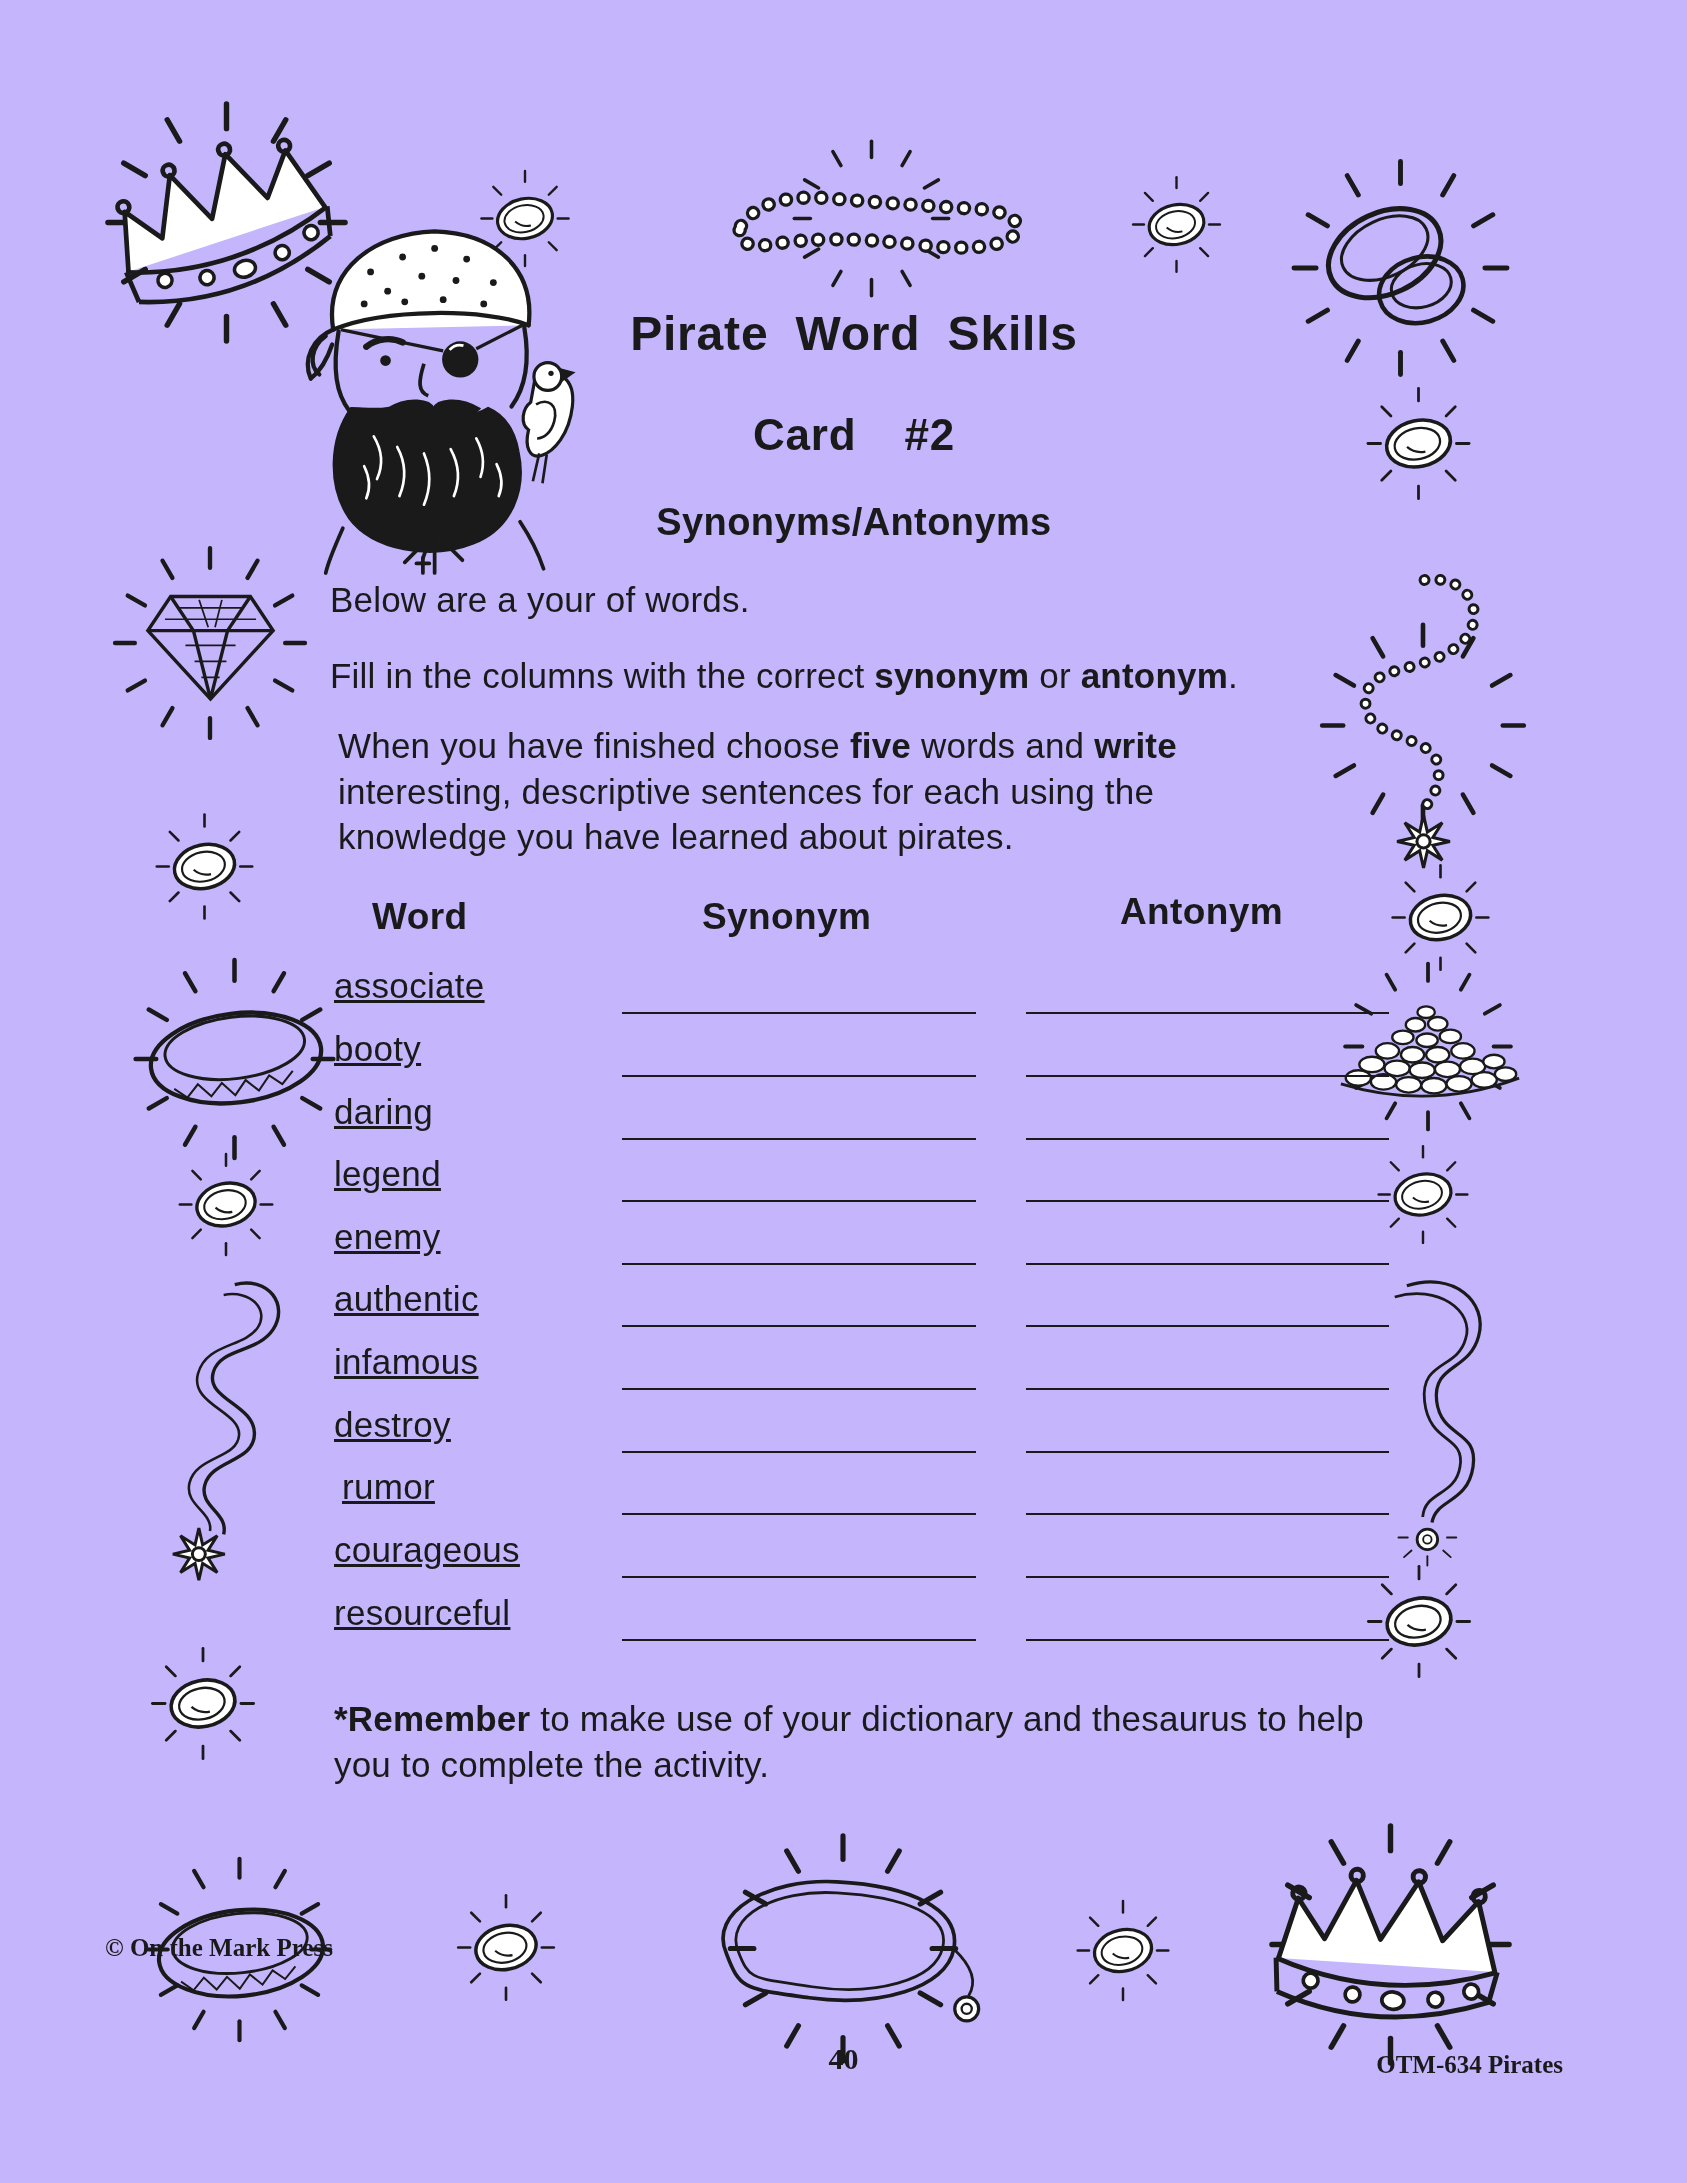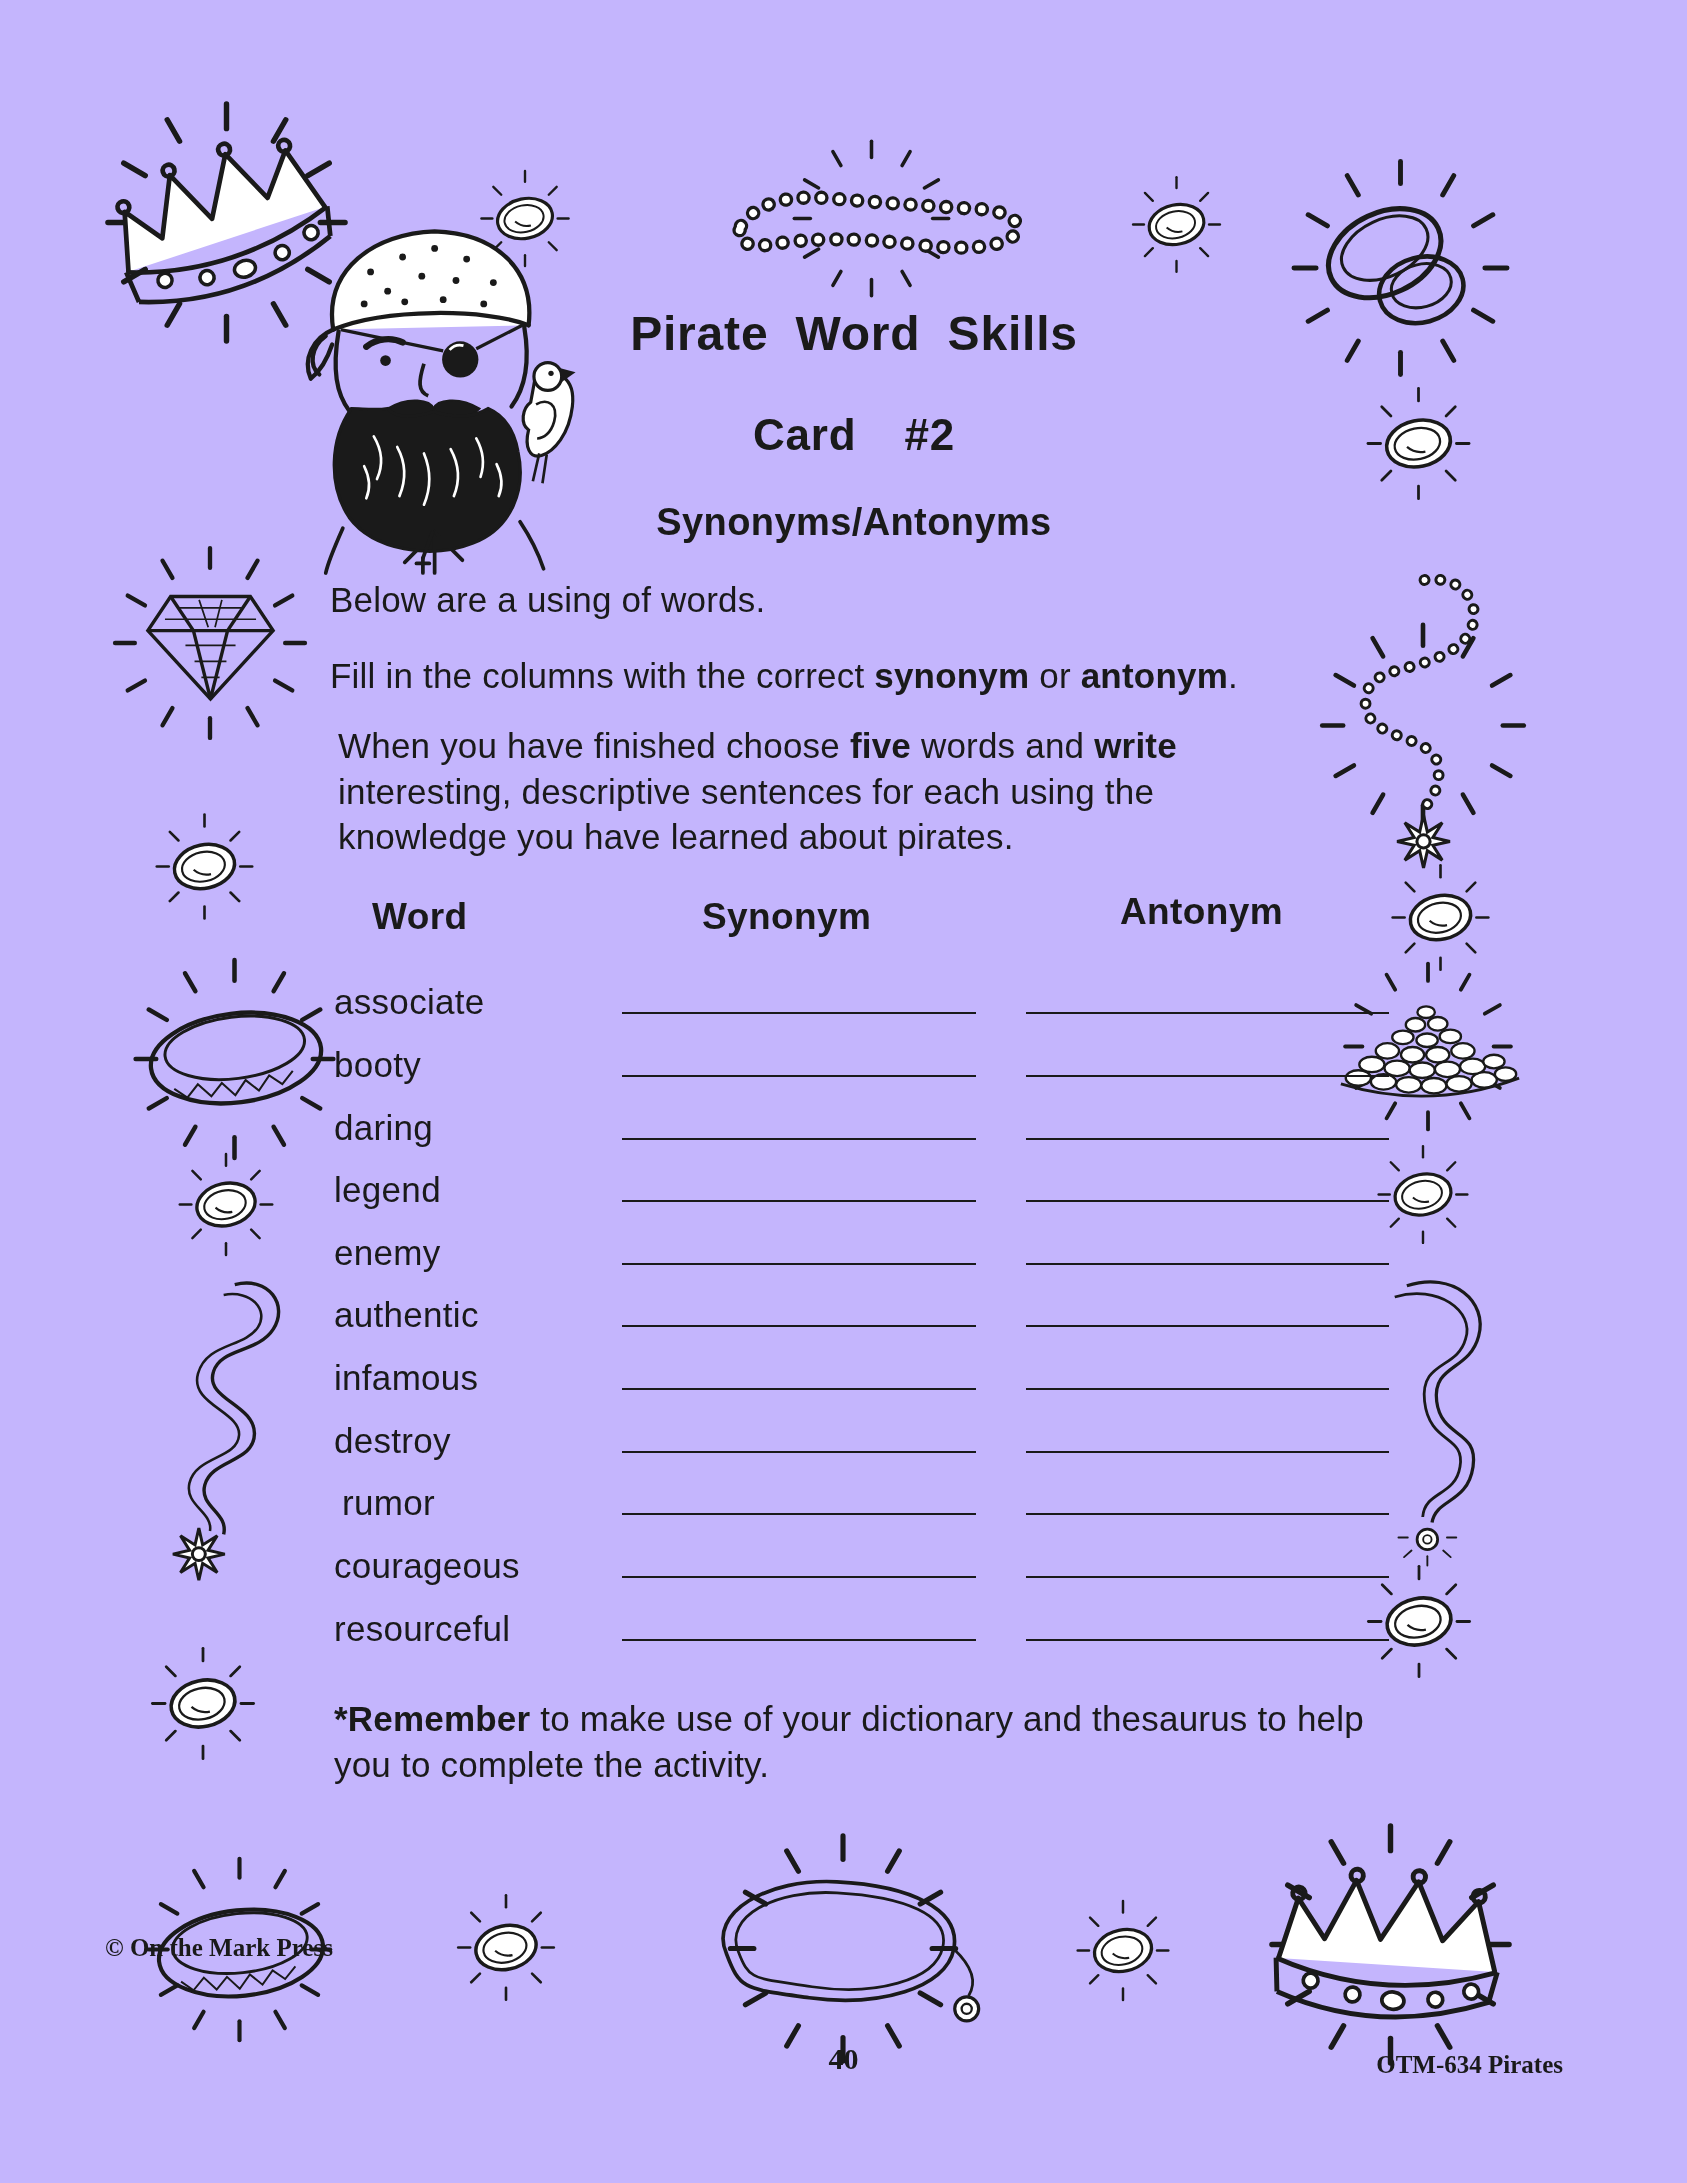--- a/index.html
+++ b/index.html
@@ -27,21 +27,21 @@
   }
   .instr{font-size:35px;letter-spacing:0.2px;line-height:1.3;}
   .p1{left:330px;top:577px;white-space:nowrap;}
   .p2{left:330px;top:653px;white-space:nowrap;}
   .p3{left:330px;top:723px;width:964px;margin-left:8px;}
   .hdr{font-size:37px;font-weight:bold;letter-spacing:0.4px;}
   .hdr-word{left:372px;top:896px;}
   .hdr-syn{left:702px;top:896px;}
   .hdr-ant{left:1120px;top:891px;}
   .row{position:absolute;left:0;width:1687px;height:64px;}
-  .word{position:absolute;left:334px;top:16px;font-size:35px;letter-spacing:0.3px;}
+  .word{position:absolute;left:334px;top:0;font-size:35px;letter-spacing:0.3px;text-decoration:underline;}
   .blank{position:absolute;top:46px;height:0;border-bottom:2.5px solid #1a1a1a;}
   .syn{left:622px;width:354px;}
   .ant{left:1026px;width:363px;}
   .note{left:334px;top:1696px;width:1055px;font-size:35px;line-height:1.3;letter-spacing:0.2px;}
   .foot{font-family:"Liberation Serif","DejaVu Serif",serif;font-weight:bold;}
   .foot-left{left:105px;top:1934px;font-size:25px;font-weight:bold;}
   .foot-num{left:0;top:2042px;width:1687px;text-align:center;font-size:30px;}
   .foot-right{right:124px;top:2051px;font-size:25px;font-weight:bold;}
   b{font-weight:bold;}
 </style>
@@ -380,21 +380,21 @@
     </svg>
   <svg class="deco" style="left:1256px;top:1850px;width:272px;height:194px;transform:rotate(7deg)" viewBox="0 0 330 235" width="272" height="194">
       <use href="#sym-crown"></use>
     </svg>
 
   <div class="abs title">Pirate Word Skills</div>
   <div class="abs card">Card  #2</div>
   <div class="abs subtitle">Synonyms/Antonyms</div>
 
   <div class="abs instr p1">
-    <span>Below are a using of words.</span>
+    <span>Below are a your of words.</span>
   </div>
   <div class="abs instr p2">
     <span>Fill in the columns with the correct </span><b>synonym</b><span> or </span><b>antonym</b><span>.</span>
   </div>
   <div class="abs instr p3">
     <span>When you have finished choose </span><b>five</b><span> words and </span><b>write</b><span> interesting, descriptive sentences for each using the knowledge you have learned about pirates.</span>
   </div>
 
   <div class="abs hdr hdr-word">Word</div>
   <div class="abs hdr hdr-syn">Synonym</div>

